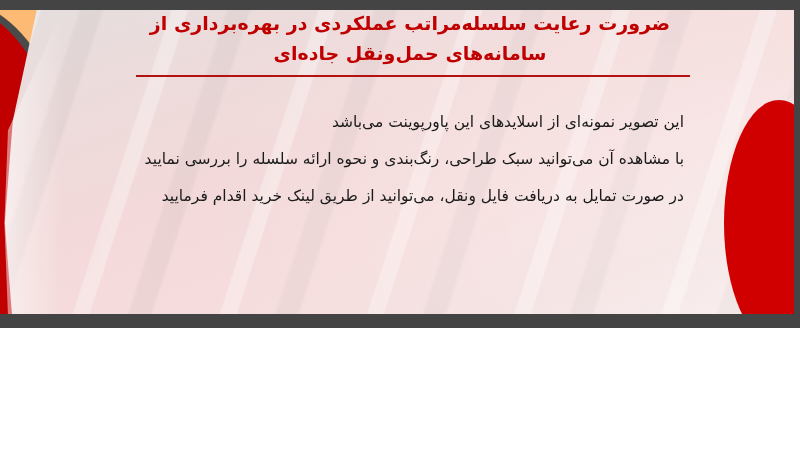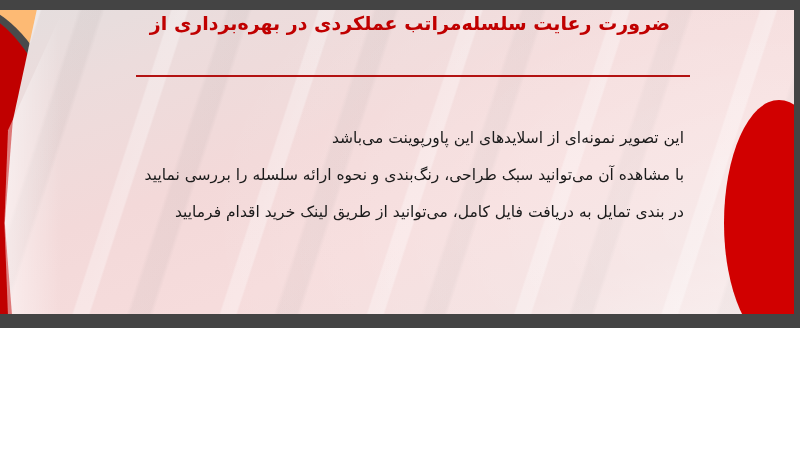--- a/index.html
+++ b/index.html
@@ -166,21 +166,21 @@
     width: 554px;
     height: 0;
     border-top: 2px solid #B31212;
     z-index: 21;
   }
 
   
   .body-block {
     position: absolute;
     right: 116px;
-    top: 120px;
+    top: 104px;
     width: 600px;
     z-index: 20;
     direction: rtl;
     text-align: right;
   }
   .body-line {
     color: #1a1a1a;
     font-size: 15.5px;
     line-height: 37px;
     white-space: nowrap;
@@ -198,26 +198,27 @@
   <div class="panel">
     <div class="bands"></div>
     <div class="bands2"></div>
   </div>
   <div class="panel-edge-light"></div>
 
   <div class="right-ellipse"></div>
 
   <div class="title-block">
     <div class="title-line">ضرورت رعایت سلسله‌مراتب عملکردی در بهره‌برداری از</div>
+    <div class="title-line">سامانه‌های حمل‌ونقل جاده‌ای</div>
   </div>
   <div class="title-rule"></div>
 
   <div class="body-block">
     <div class="body-line">این تصویر نمونه‌ای از اسلایدهای این پاورپوینت می‌باشد</div>
     <div class="body-line">با مشاهده آن می‌توانید سبک طراحی، رنگ‌بندی و نحوه ارائه سلسله را بررسی نمایید</div>
-    <div class="body-line">در بندی تمایل به دریافت فایل کامل، می‌توانید از طریق لینک خرید اقدام فرمایید</div>
+    <div class="body-line">در صورت تمایل به دریافت فایل ونقل، می‌توانید از طریق لینک خرید اقدام فرمایید</div>
   </div>
 
   <div class="frame-top"></div>
   <div class="frame-bottom"></div>
   <div class="frame-right"></div>
 
 </div>
 
 </body></html>

